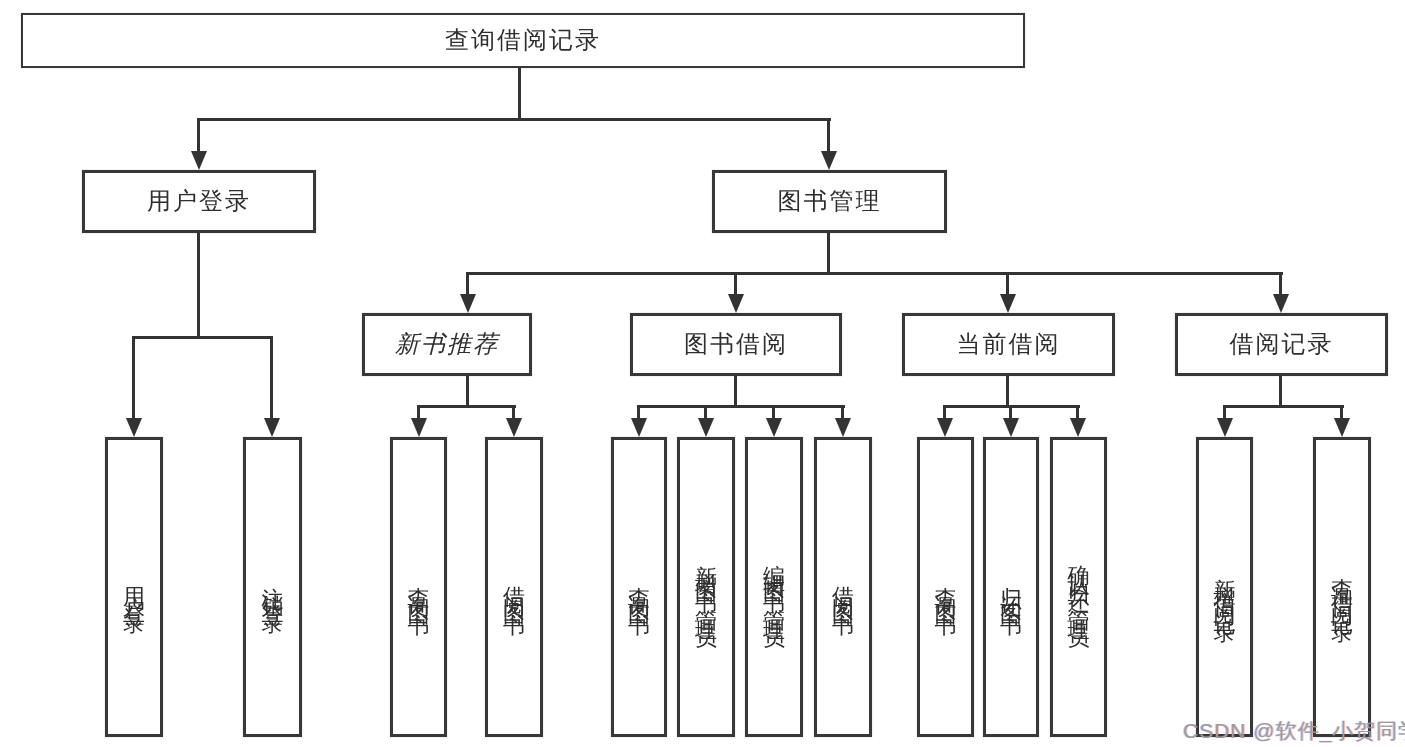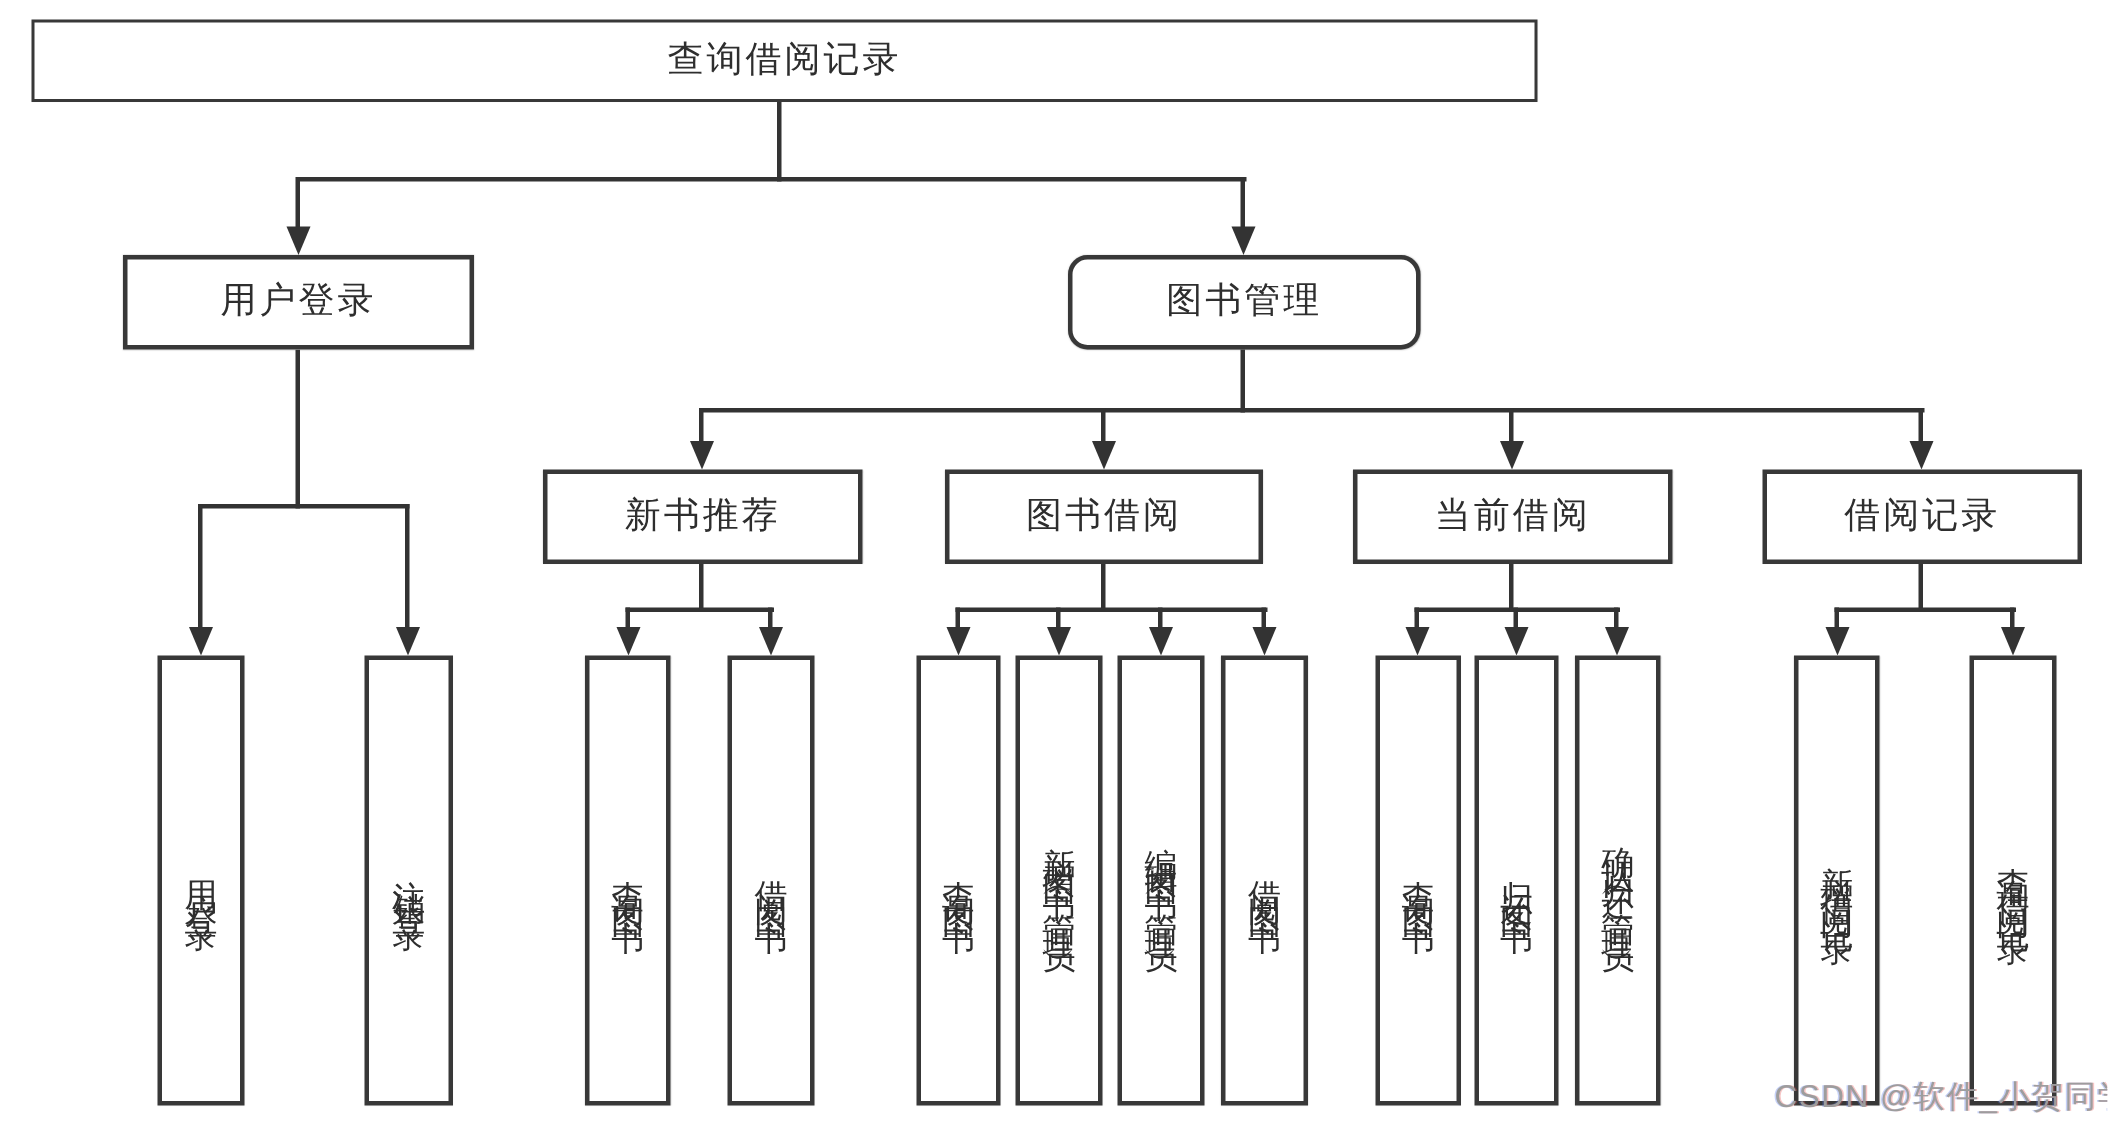--- a/index.html
+++ b/index.html
@@ -45,21 +45,21 @@
   <div class="vl" style="left:518px; top:68px; height:53px;"></div>
   <div class="hl" style="left:198px; top:118px; width:633px;"></div>
   <div class="vl" style="left:197px; top:118px; height:36px;"></div>
   <div class="arr" style="left:191px; top:151px;"></div>
   <div class="vl" style="left:827px; top:118px; height:36px;"></div>
   <div class="arr" style="left:821px; top:151px;"></div>
 
   <div class="node" style="left:82px; top:170px; width:234px; height:63px;">
     <span class="lbl">用户登录</span>
   </div>
-  <div class="node" style="left:712px; top:170px; width:235px; height:63px;border-radius:13px;">
+  <div class="node" style="left:712px; top:170px; width:235px; height:63px;">
     <span class="lbl">图书管理</span>
   </div>
 
   <div class="vl" style="left:197px; top:233px; height:106px;"></div>
   <div class="hl" style="left:132px; top:336px; width:141px;"></div>
   <div class="vl" style="left:132px; top:336px; height:85px;"></div>
   <div class="arr" style="left:126px; top:418px;"></div>
   <div class="vl" style="left:270px; top:336px; height:85px;"></div>
   <div class="arr" style="left:264px; top:418px;"></div>
 
@@ -67,21 +67,21 @@
   <div class="hl" style="left:466px; top:272px; width:817px;"></div>
   <div class="vl" style="left:466px; top:272px; height:25px;"></div>
   <div class="arr" style="left:460px; top:294px;"></div>
   <div class="vl" style="left:734px; top:272px; height:25px;"></div>
   <div class="arr" style="left:728px; top:294px;"></div>
   <div class="vl" style="left:1006px; top:272px; height:25px;"></div>
   <div class="arr" style="left:1000px; top:294px;"></div>
   <div class="vl" style="left:1279px; top:272px; height:25px;"></div>
   <div class="arr" style="left:1273px; top:294px;"></div>
 
-  <div class="node" style="left:362px; top:313px; width:213px; height:63px;">
+  <div class="node" style="left:362px; top:313px; width:170px; height:63px;font-style:italic;">
     <span class="lbl">新书推荐</span>
   </div>
   <div class="node" style="left:902px; top:313px; width:213px; height:63px;">
     <span class="lbl">当前借阅</span>
   </div>
   <div class="node" style="left:630px; top:313px; width:212px; height:63px;">
     <span class="lbl">图书借阅</span>
   </div>
   <div class="node" style="left:1175px; top:313px; width:213px; height:63px;">
     <span class="lbl">借阅记录</span>

